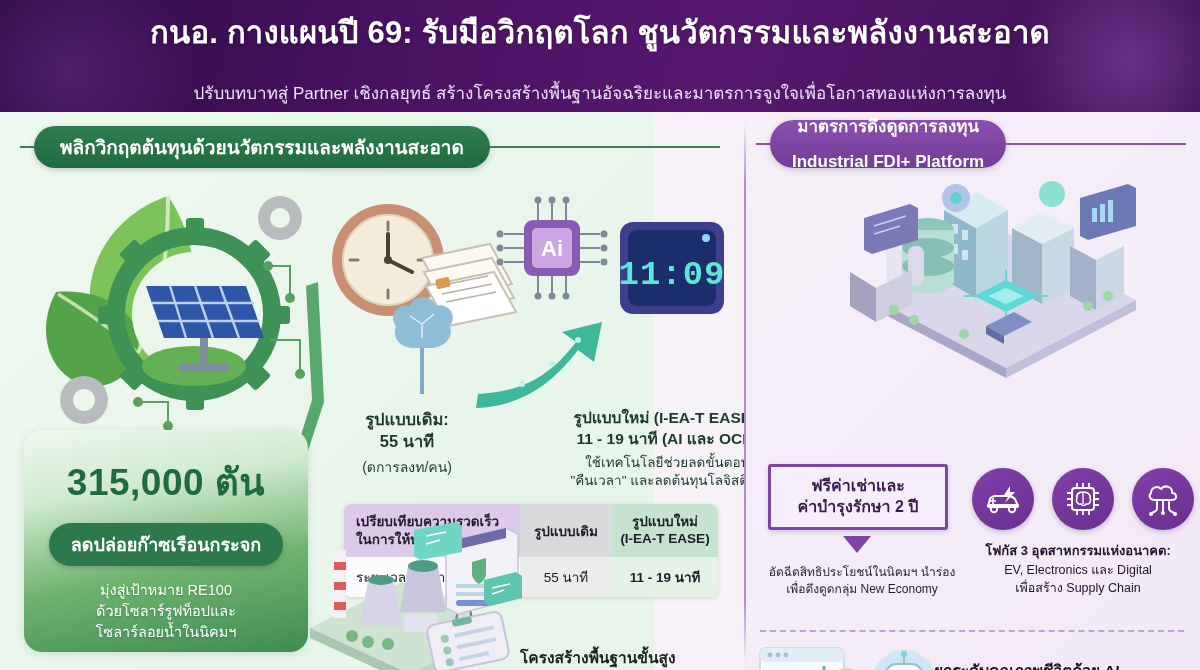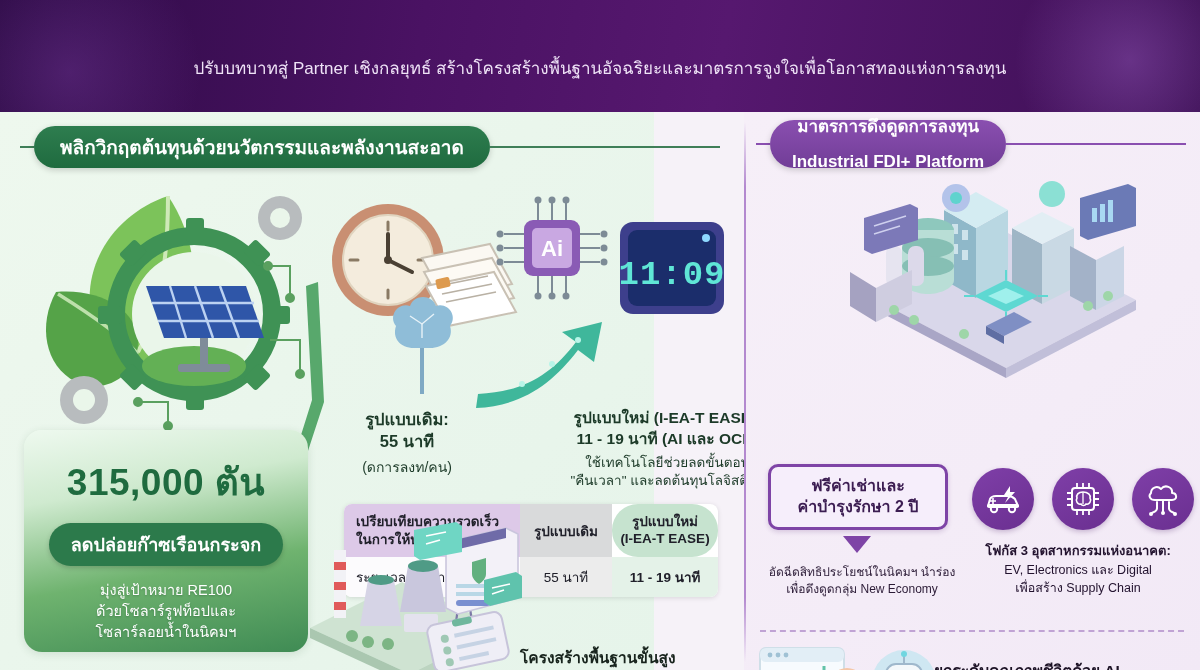--- a/index.html
+++ b/index.html
@@ -110,21 +110,21 @@
   .tbl .body-row + .body-row .c1 { border-top:1px solid #dcdcdc; }
   .tbl .body-row + .body-row .c2 { border-top:1px solid #d3e6da; }
 
   
   .infra { position:absolute; left: 520px; top: 536px; width: 222px; color:#17231c; }
   .infra .ti { font-size:15.5px; font-weight:700; line-height:1.3; }
 
   
   .free-badge {
     position:absolute; left: 768px; top: 352px; width: 180px; padding: 9px 6px;
-    border: 3px solid #7e44a6; border-radius: 10px; background:#f6eefb;
+    border: 3px solid #7e44a6; border-radius: 3px; background:#f6eefb;
     text-align:center; font-size:16px; font-weight:700; color:#3c1d52; line-height:1.3;
     box-shadow: 0 2px 5px rgba(80,30,110,.18);
   }
   .free-arrow {
     position:absolute; left: 843px; top: 424px; width:0;height:0;
     border-left: 14px solid transparent; border-right: 14px solid transparent;
     border-top: 17px solid #7e44a6;
   }
   .fdi-note {
     position:absolute; left: 748px; top: 452px; width: 228px; text-align:center;
@@ -149,20 +149,21 @@
 
   
   svg { display:block; overflow: visible; }
 </style>
 </head>
 <body>
 
 <div id="root">
 
   <div class="header">
+    <div class="h-title">กนอ. กางแผนปี 69: รับมือวิกฤตโลก ชูนวัตกรรมและพลังงานสะอาด</div>
     <div class="h-sub">ปรับบทบาทสู่ Partner เชิงกลยุทธ์ สร้างโครงสร้างพื้นฐานอัจฉริยะและมาตรการจูงใจเพื่อโอกาสทองแห่งการลงทุน</div>
   </div>
 
   <div class="body">
 
     <div class="panel-left">
 
       <div class="pill-row" style="left:20px; top:14px; width:700px;">
         <div class="rule" style="width:14px;"></div>
         <div class="pill pill-green" style="height:42px; padding:0 26px; font-size:19px;">
@@ -329,21 +330,21 @@
         <div class="t1">รูปแบบใหม่ (I-EA-T EASE):</div>
         <div class="t1">11 - 19 นาที (AI และ OCR)</div>
         <div class="t2">ใช้เทคโนโลยีช่วยลดขั้นตอน</div>
         <div class="t2" style="margin-top:0">"คืนเวลา" และลดต้นทุนโลจิสติกส์</div>
       </div>
 
       <div class="tbl">
         <div class="row head">
           <div class="c0">เปรียบเทียบความรวดเร็วในการให้บริการ</div>
           <div class="c1">รูปแบบเดิม</div>
-          <div class="c2" style="white-space:pre-line;border-radius:26px;">รูปแบบใหม่
+          <div class="c2" style="white-space:pre-line;">รูปแบบใหม่
 (I-EA-T EASE)</div>
         </div>
         <div class="row body-row">
           <div class="c0">ระยะเวลาบริการเฉลี่ย</div>
           <div class="c1">55 นาที</div>
           <div class="c2">11 - 19 นาที</div>
         </div>
       </div>
 
       <div class="ill" style="left:296px; top:410px;">

